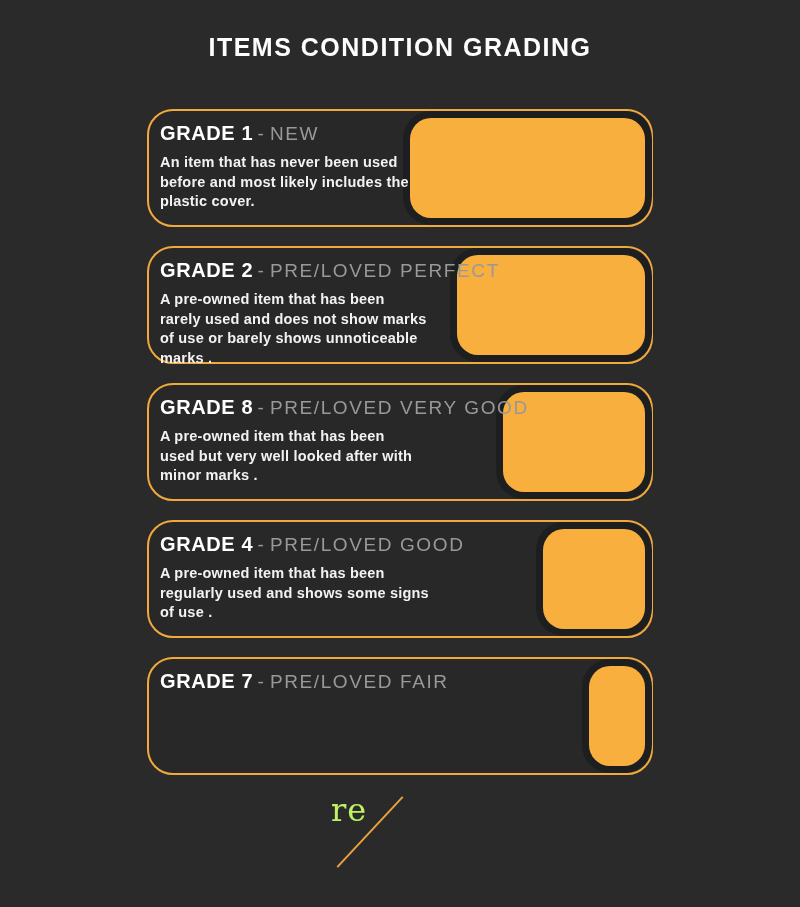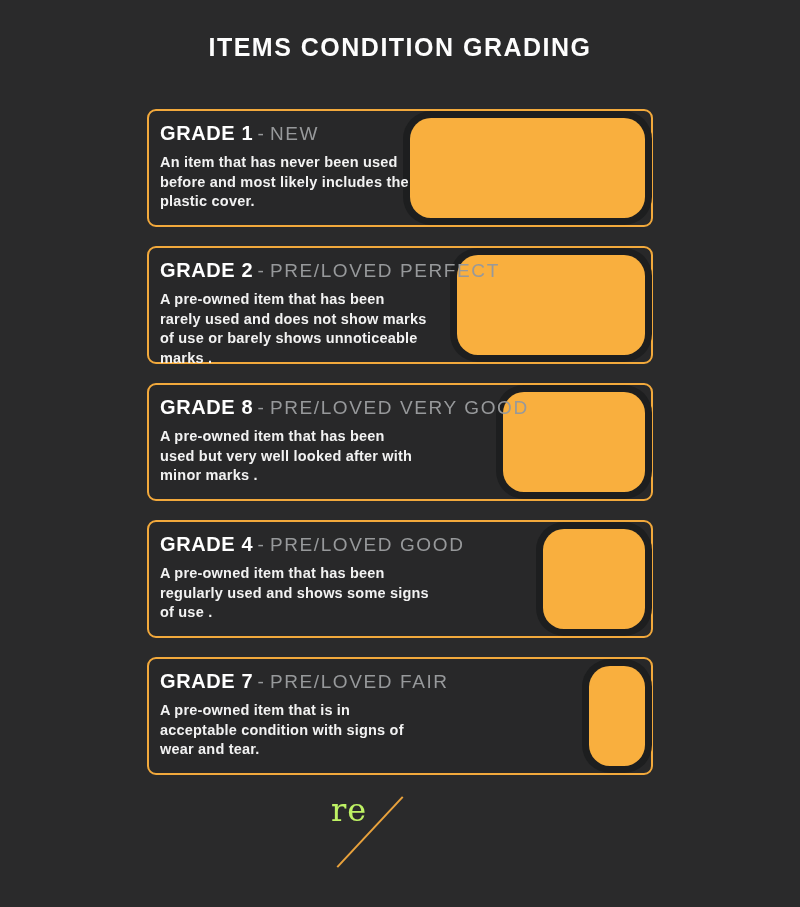--- a/index.html
+++ b/index.html
@@ -25,21 +25,21 @@
     left: 147px;
     top: 109px;
     width: 506px;
   }
   .card {
     position: relative;
     box-sizing: border-box;
     width: 506px;
     height: 118px;
     border: 2px solid #f2a93c;
-    border-radius: 9px;
+    border-radius: 26px;
     margin-bottom: 19px;
     background: rgba(0,0,0,0.04);
     padding: 9px 0 0 11px;
   }
   .card-header {
     white-space: nowrap;
     line-height: 26px;
     position: relative;
     z-index: 2;
   }
@@ -167,23 +167,20 @@
 of use .</p>
     <div class="grade-bar" style="width: 102px;"></div>
   </section>
 
   <section class="card">
     <div class="card-header">
       <span class="grade-name">GRADE 7</span>
       <span class="grade-sep">-</span>
       <span class="grade-label">PRE/LOVED FAIR</span>
     </div>
-    <p class="grade-desc">A pre-owned item that is in
-acceptable condition with signs of
-wear and tear.</p>
     <div class="grade-bar" style="width: 56px;"></div>
   </section>
 
 </div>
 
 <div class="logo">
   <span class="logo-re">re</span>
   <div class="logo-slash"></div>
 </div>
 

